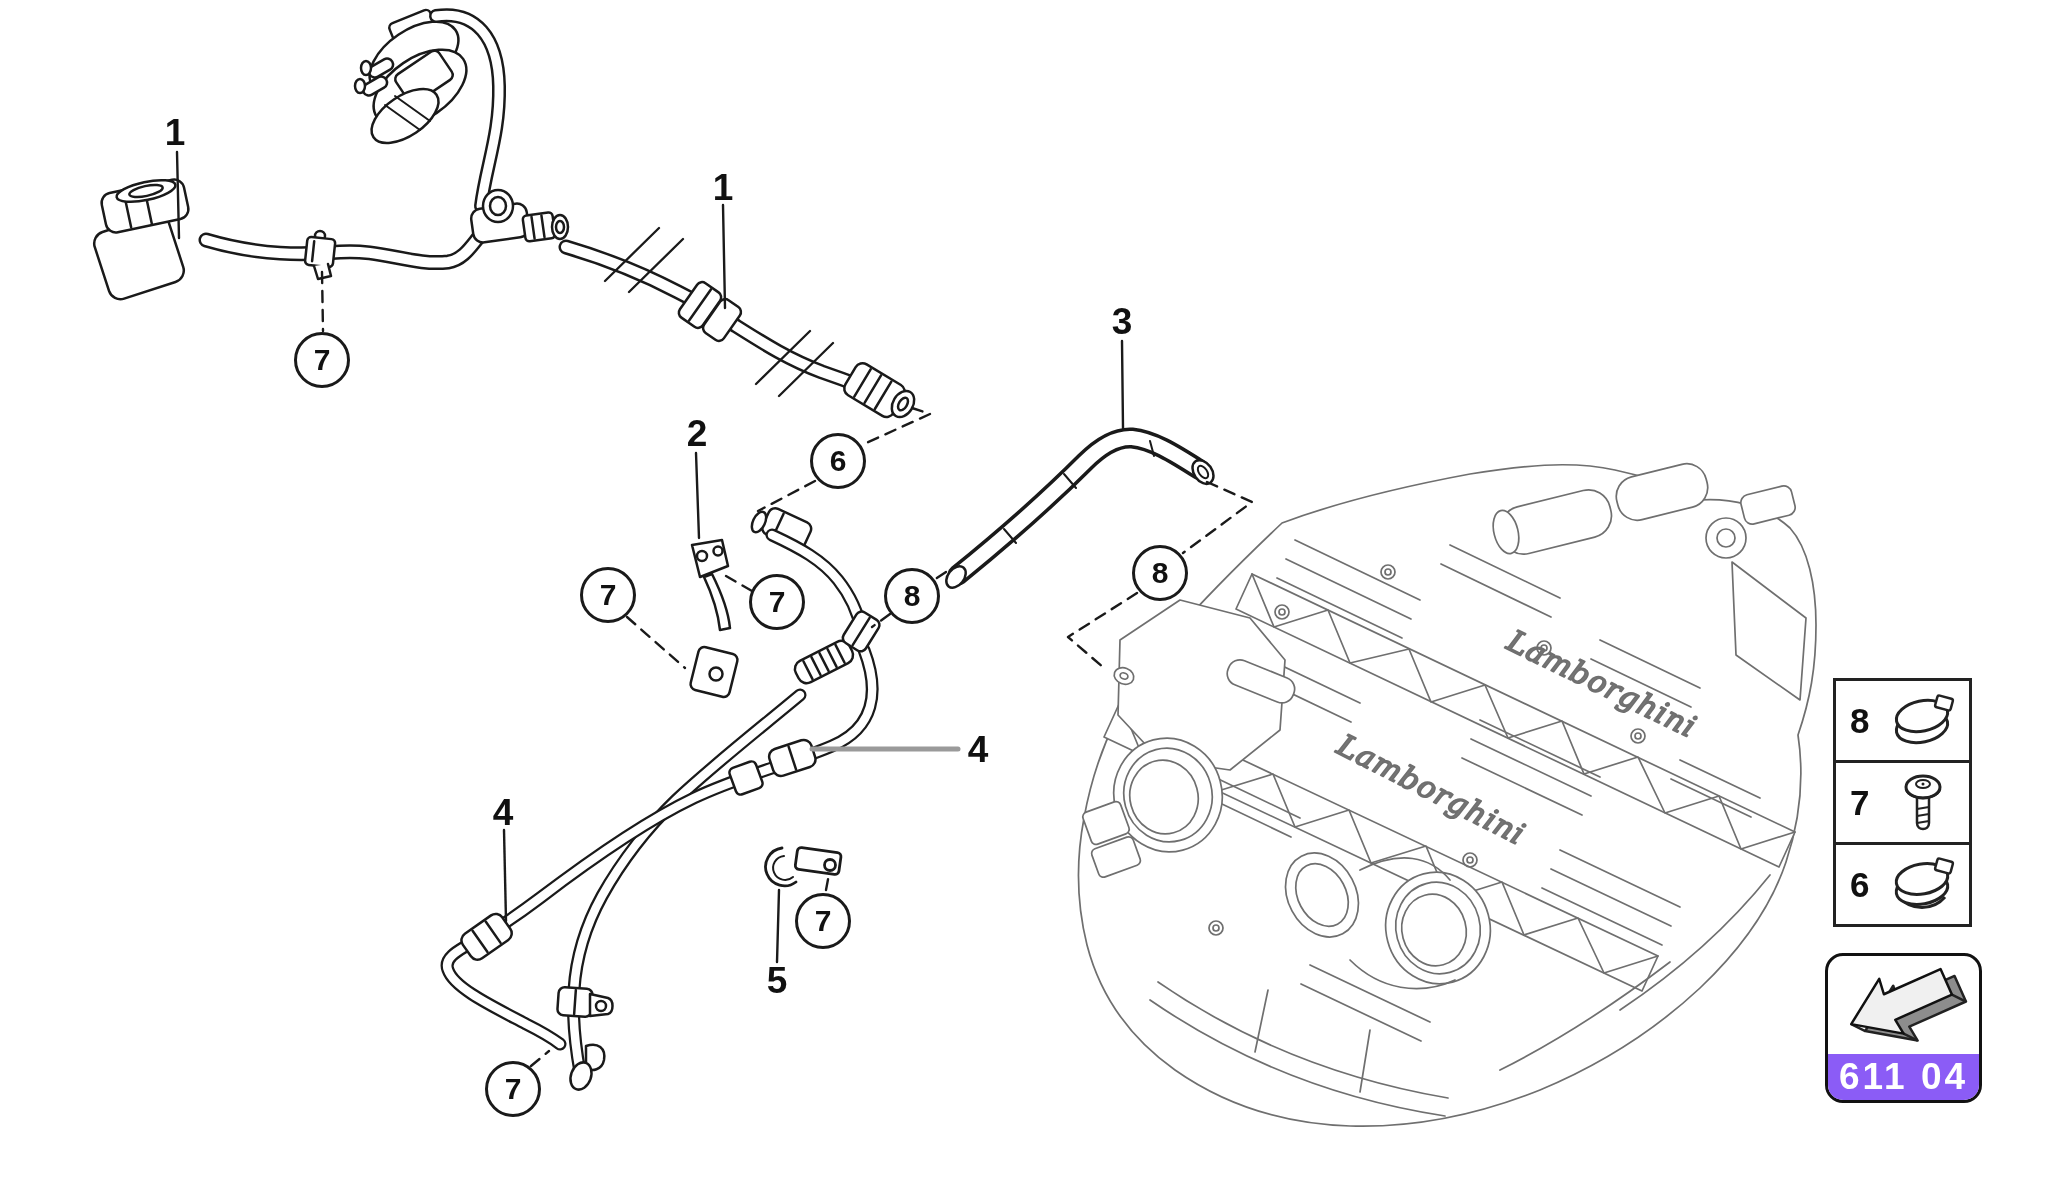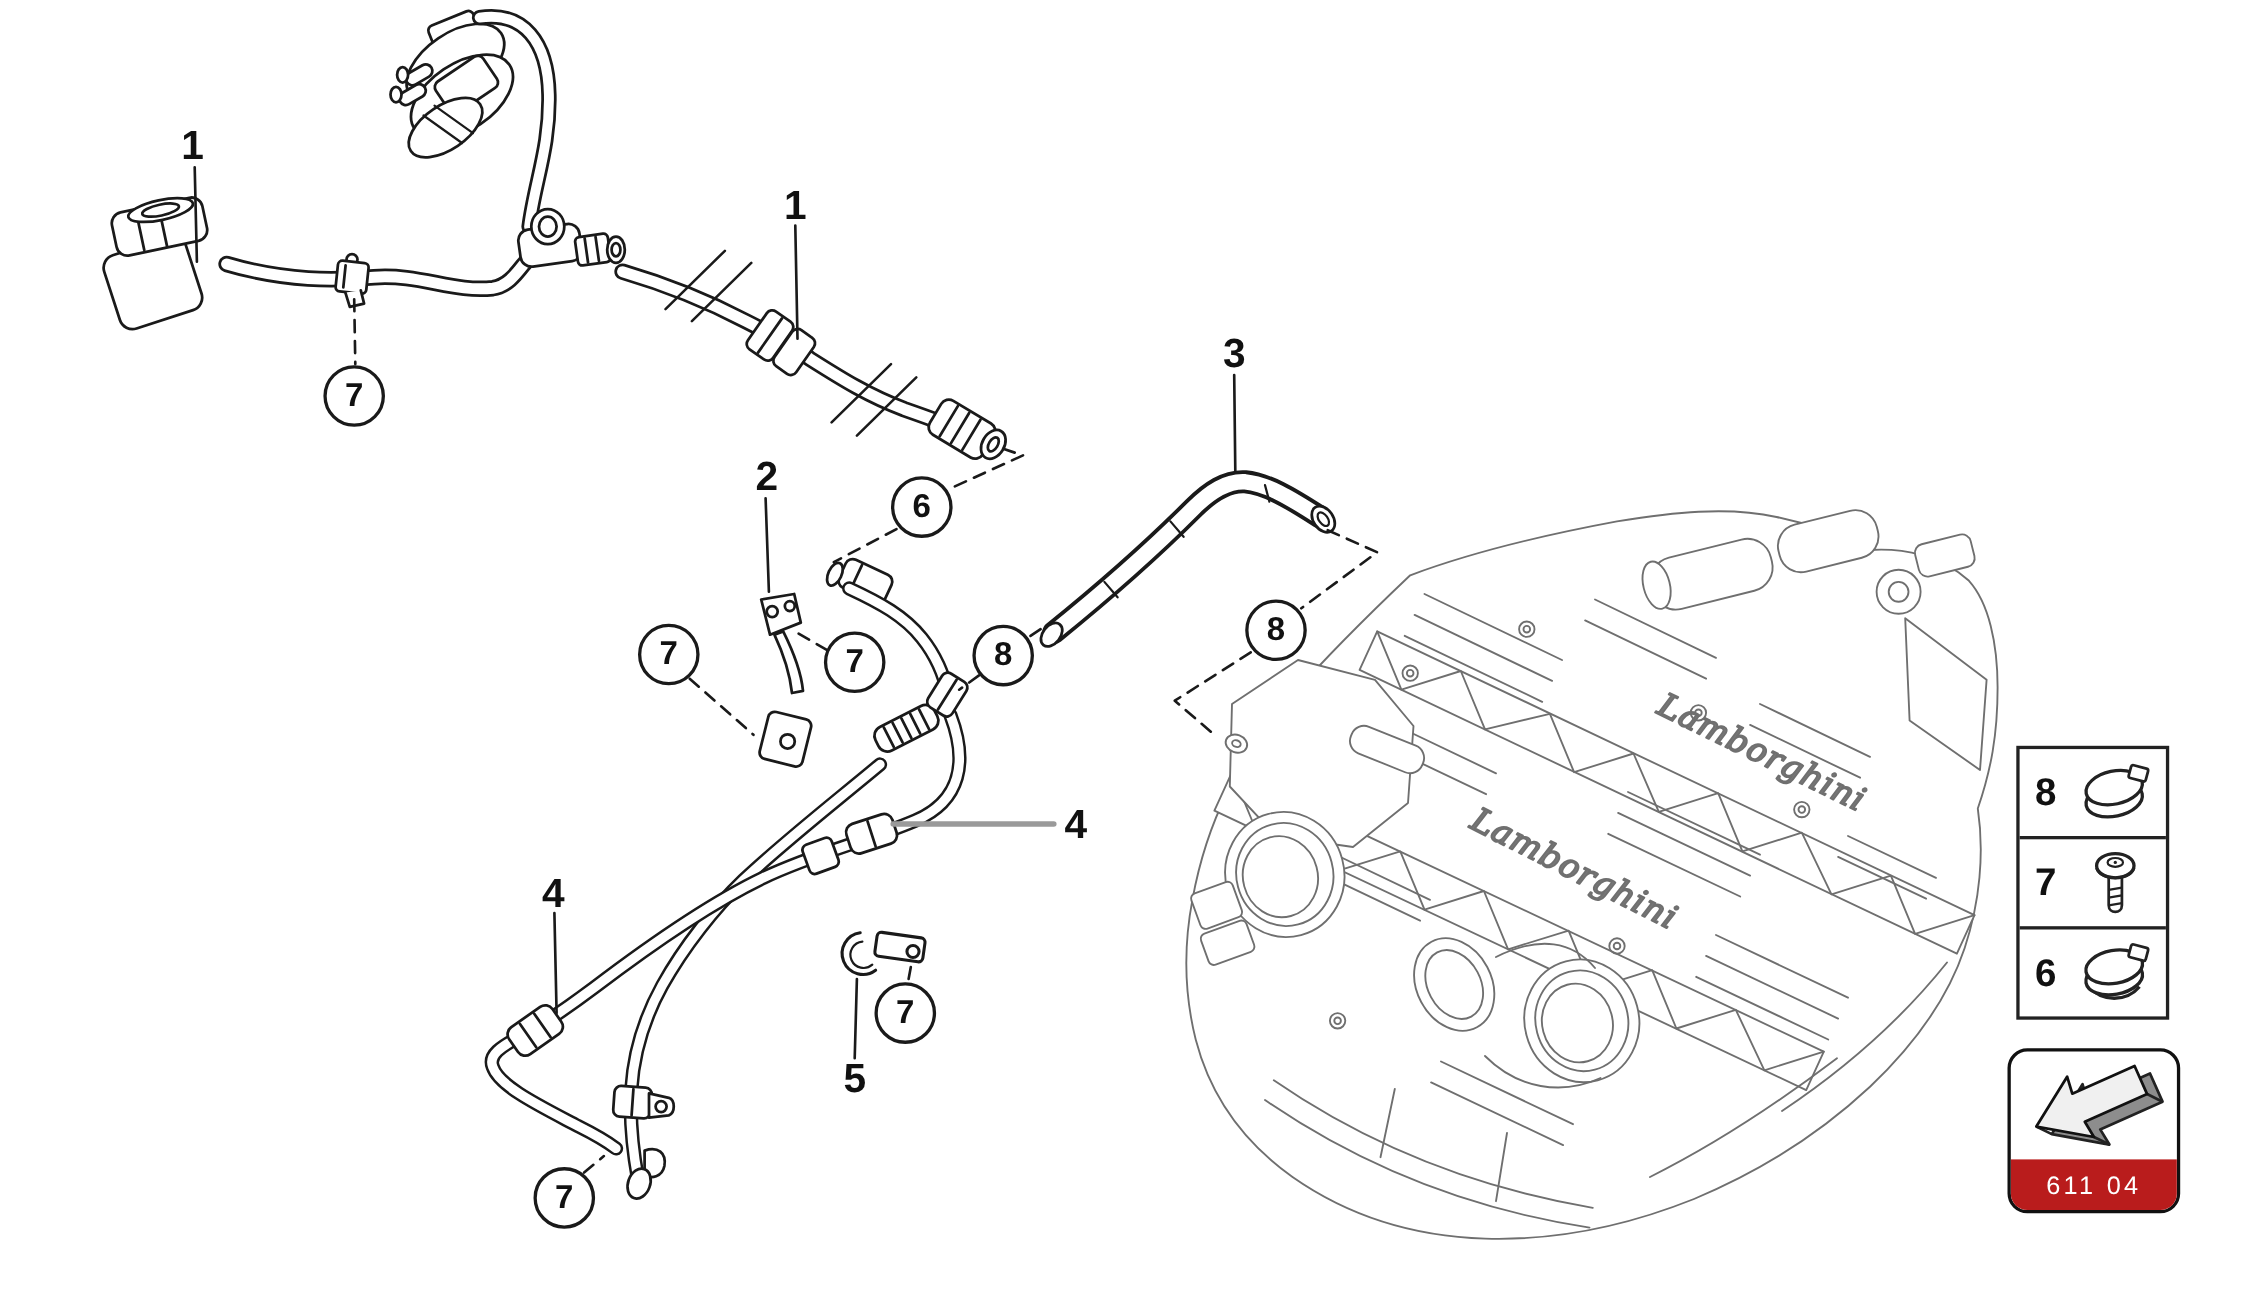--- a/index.html
+++ b/index.html
@@ -13,22 +13,22 @@
          font-size:30px;font-weight:bold;color:#111;transform:translate(-50%,-50%);box-sizing:border-box;}
   .legend{position:absolute;left:1833px;top:678px;width:139px;height:249px;border:3px solid #222;
           box-sizing:border-box;background:#fff;display:flex;flex-direction:column;}
   .legend .row{flex:1;display:flex;align-items:center;padding:0 8px 0 14px;}
   .legend .row + .row{border-top:3px solid #222;}
   .legend .num{font-size:35px;font-weight:bold;color:#111;width:34px;}
   .legend .ic{flex:1;display:flex;justify-content:center;}
   .badge{position:absolute;left:1825px;top:953px;width:157px;height:150px;border:3px solid #111;
          border-radius:18px;overflow:hidden;background:#fff;box-sizing:border-box;}
   .badge .arr{height:98px;display:flex;align-items:center;justify-content:center;}
-  .badge .code{height:46px;background:#b91c1c;color:#fff;display:flex;align-items:center;
-               justify-content:center;font-size:23px;font-weight:normal;letter-spacing:3px;}
+  .badge .code{height:46px;background:#8b5cf6;color:#fff;display:flex;align-items:center;
+               justify-content:center;font-size:37px;font-weight:bold;letter-spacing:3px;}
   .escript{font-family:"DejaVu Serif",serif;font-style:italic;font-size:30px;fill:#777;letter-spacing:1px;}
 </style>
 </head>
 <body>
 
 <div class="stage">
 
 <svg class="art" width="2048" height="1177" viewBox="0 0 2048 1177">
 
   <g stroke="#6f6f6f" stroke-width="1.7" fill="none" stroke-linejoin="round" stroke-linecap="round">

